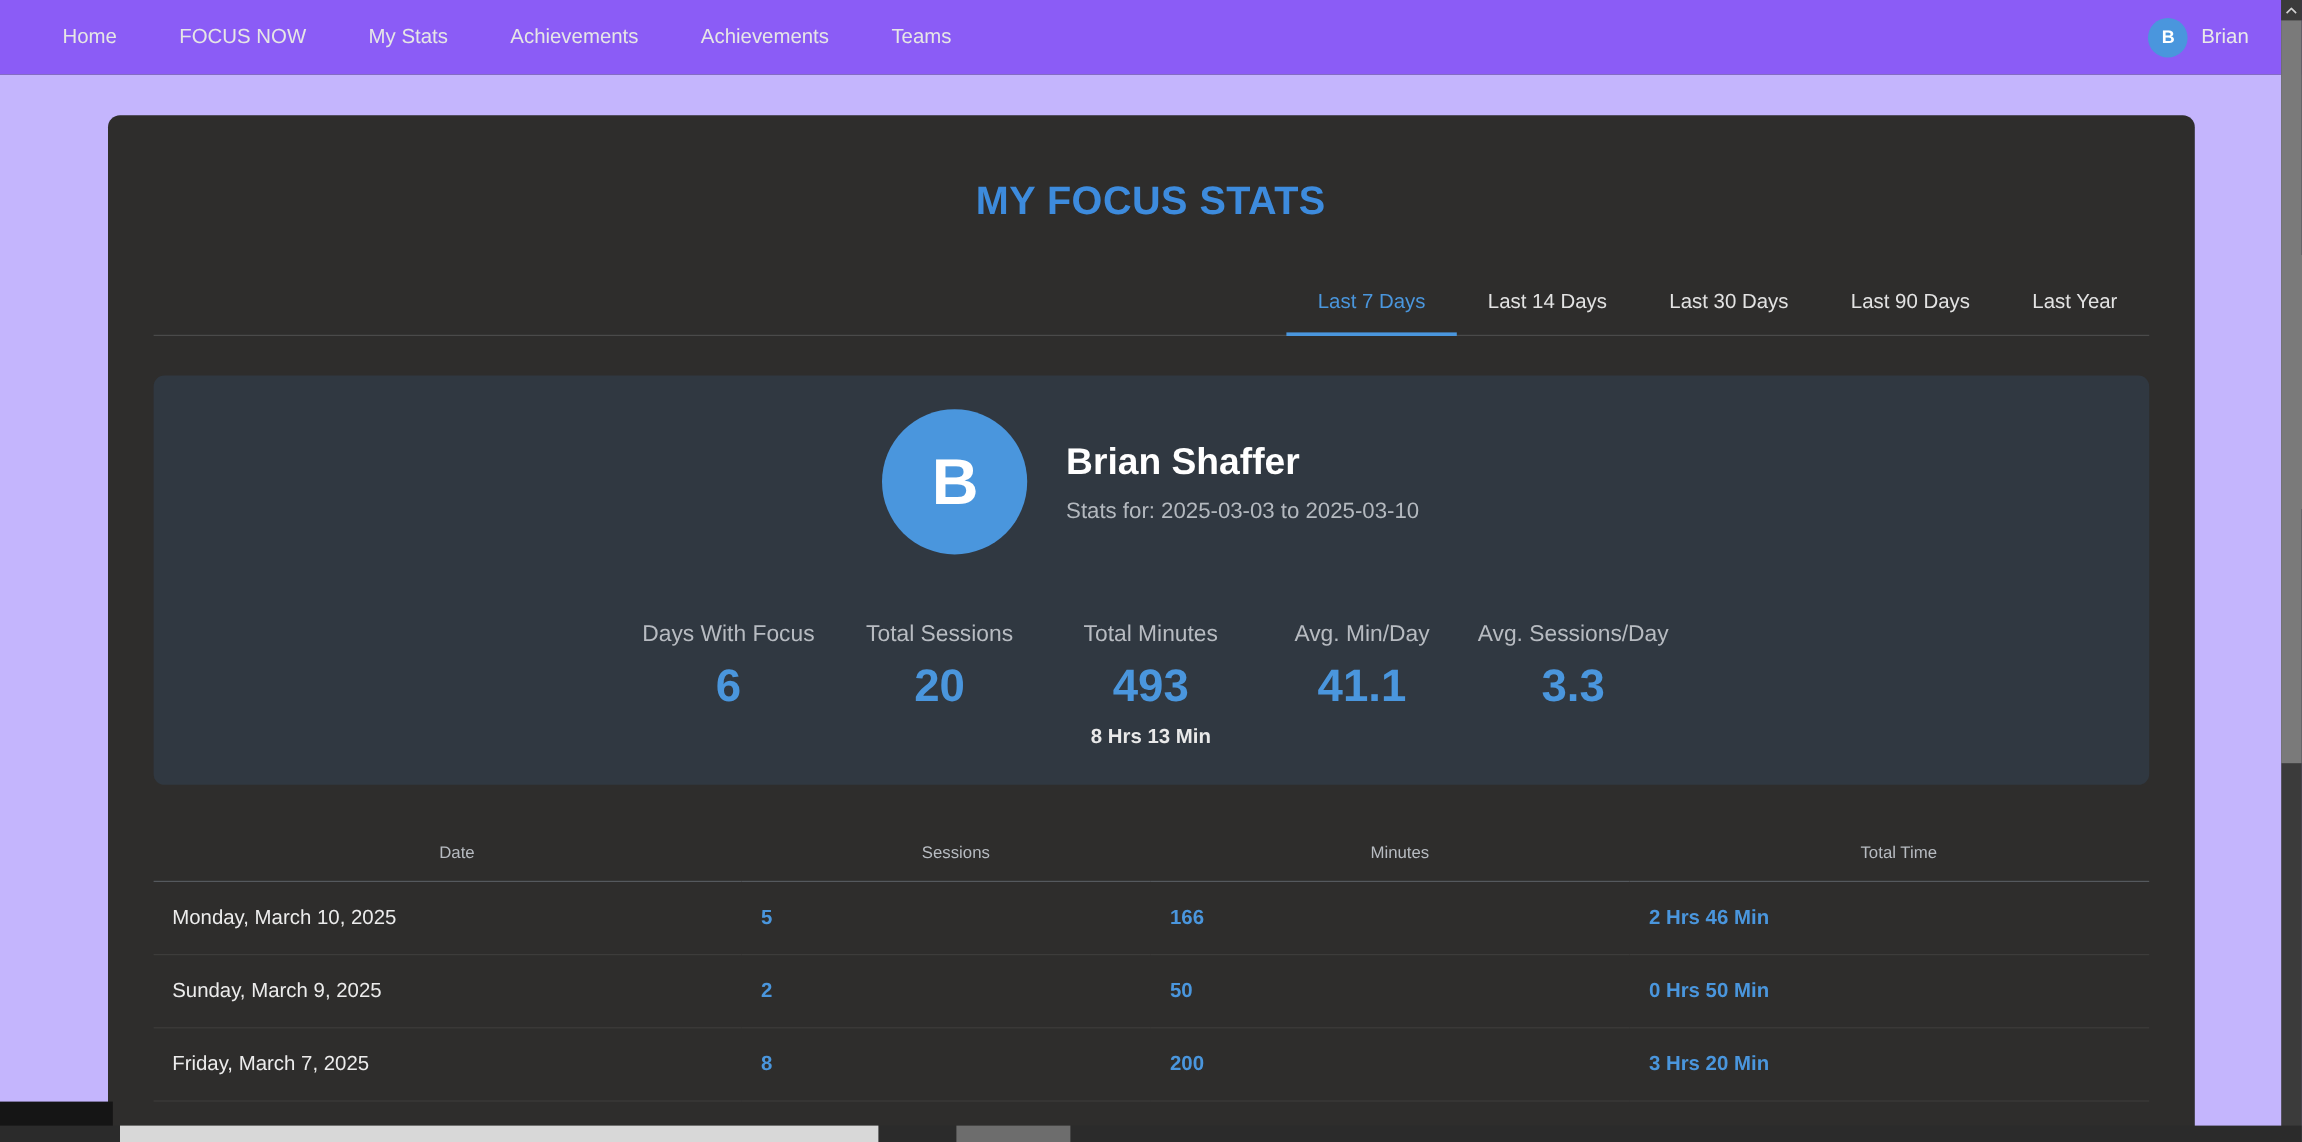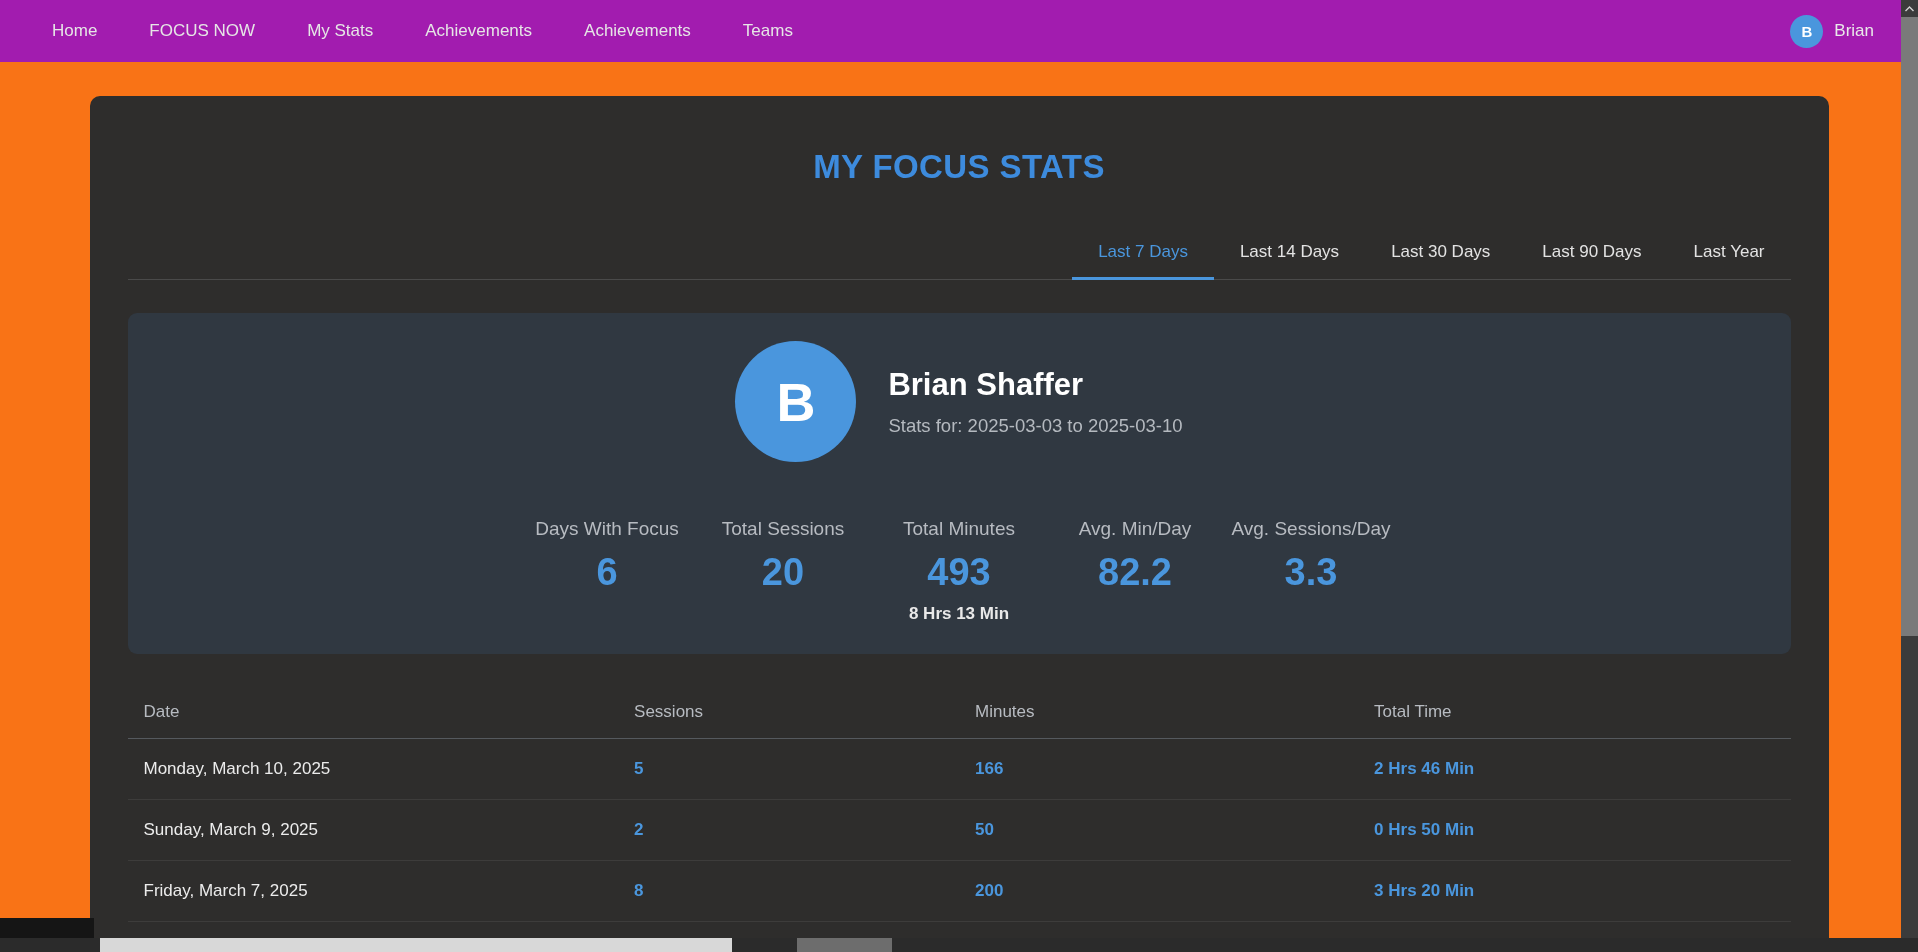--- a/index.html
+++ b/index.html
@@ -8,21 +8,21 @@
     height: 952px;
     overflow: hidden;
     background: #1c1b1b;
     font-family: "Liberation Sans", sans-serif;
     -webkit-font-smoothing: antialiased;
   }
 
   
   .navbar {
     height: 62px;
-    background: #a21caf;
+    background: #8b5cf6;
     display: flex;
     align-items: center;
     padding: 0 0 0 26px;
     position: relative;
     z-index: 5;
   }
   .nav-links {
     display: flex;
     align-items: center;
     gap: 0px;
@@ -57,21 +57,21 @@
   .nav-username {
     color: #e9e9e9;
     font-size: 17px;
     text-align: right;
   }
 
   
   .page {
     width: 1918px;
     height: 890px;
-    background: #f97316;
+    background: #c4b5fd;
     padding: 34px 0 0 0;
     position: relative;
   }
   .main-card {
     margin: 0 auto;
     width: 1739px;
     background: #2e2d2c;
     border-radius: 10px;
     padding: 34px 38px 0 38px;
     min-height: 1000px;
@@ -178,23 +178,23 @@
   }
 
   
   .table-wrap { margin-top: 48px; }
   table.stats-table {
     width: 100%;
     border-collapse: collapse;
     table-layout: fixed;
   }
   table.stats-table th {
-    text-align: left;
+    text-align: center;
     color: #b7bbc1;
-    font-size: 17px;
+    font-size: 14px;
     font-weight: normal;
     padding: 0 0 16px 16px;
     border-bottom: 1px solid #55595e;
   }
   table.stats-table td {
     padding: 20px 0 20px 16px;
     border-bottom: 1px solid #3d3c3b;
     font-size: 17px;
     vertical-align: middle;
     height: 54px;
@@ -307,21 +307,21 @@
             <div class="stat-label">Total Sessions</div>
             <div class="stat-value">20</div>
           </div>
           <div class="stat">
             <div class="stat-label">Total Minutes</div>
             <div class="stat-value">493</div>
             <div class="stat-sub">8 Hrs 13 Min</div>
           </div>
           <div class="stat">
             <div class="stat-label">Avg. Min/Day</div>
-            <div class="stat-value">82.2</div>
+            <div class="stat-value">41.1</div>
           </div>
           <div class="stat">
             <div class="stat-label">Avg. Sessions/Day</div>
             <div class="stat-value">3.3</div>
           </div>
         </div>
     </div>
 
     <div class="table-wrap">
       <table class="stats-table">

